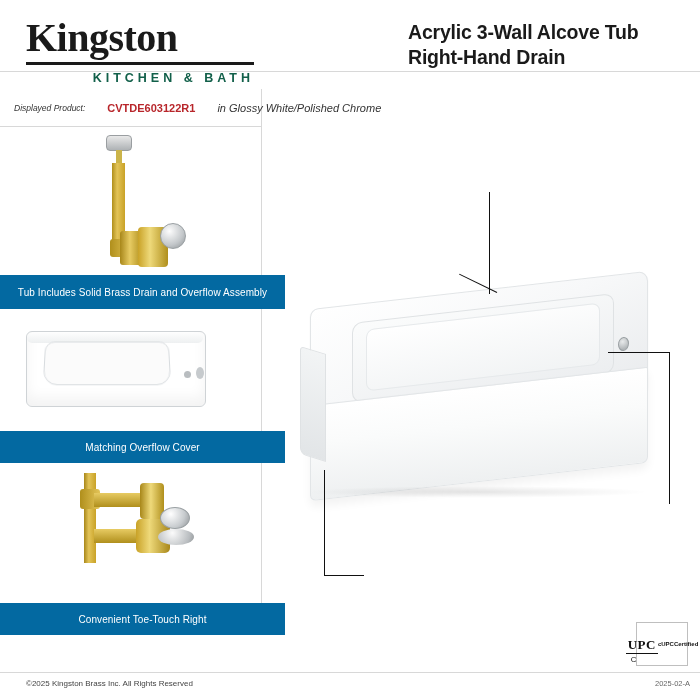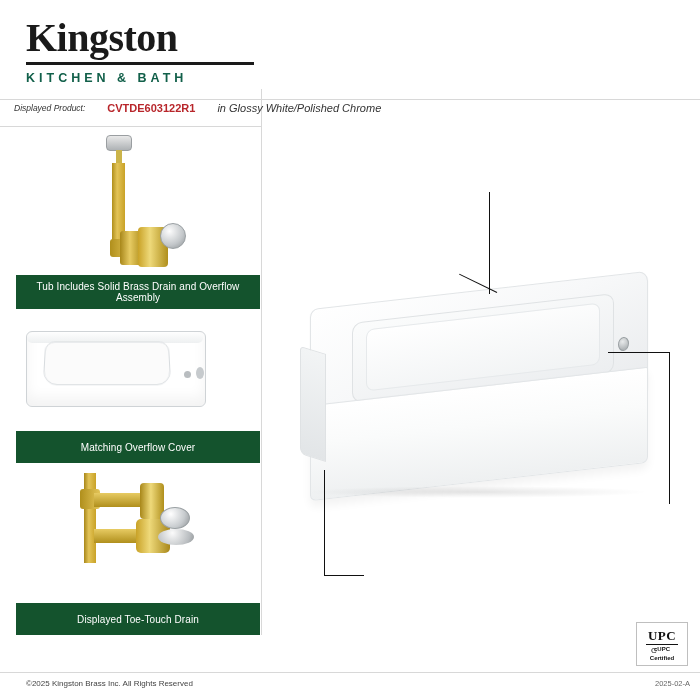--- a/index.html
+++ b/index.html
@@ -12,21 +12,21 @@
   .page {
     position: relative;
     width: 700px; height: 700px;
     background: #ffffff;
   }
 
   
   .header {
     position: absolute;
     left: 0; top: 0;
-    width: 700px; height: 100px;
+    width: 700px; height: 72px;
     border-bottom: 1px solid #d8d8d8;
   }
   .brand {
     position: absolute;
     left: 26px; top: 16px;
     width: 250px;
   }
   .brand-name {
     font-family: "Liberation Serif", serif;
     font-weight: bold;
@@ -40,21 +40,21 @@
     height: 3px;
     background: #1a1a1a;
     margin-top: 2px;
   }
   .brand-sub {
     margin-top: 6px;
     font-size: 12.5px;
     letter-spacing: 4px;
     color: #12604a;
     font-weight: bold;
-    text-align: left;
+    text-align: right;
     width: 228px;
   }
   .title-block {
     position: absolute;
     left: 408px; top: 20px;
     width: 280px;
   }
   .title-line {
     font-size: 19.5px;
     font-weight: bold;
@@ -102,31 +102,30 @@
   .panel-img {
     position: relative;
     width: 261px;
     background: #ffffff;
     overflow: hidden;
   }
   .p1 { height: 148px; }
   .p2 { height: 122px; }
   .p3 { height: 140px; }
   .caption {
-    width: 244px;
+    width: 285px;
     height: 32px;
-    background: #14532d;
+    background: #0369a1;
     color: #ffffff;
     font-size: 10px;
     display: flex;
     align-items: center;
     justify-content: center;
     text-align: center;
     letter-spacing: 0.1px;
-    margin-left: 16px;
   }
   .caption.tall { height: 34px; }
 
   .p1 .overflow-plate {
     position: absolute; left: 106px; top: 8px;
     width: 26px; height: 16px; border-radius: 4px;
     background: linear-gradient(180deg,#e9e9e9,#aeb2b5);
     border: 1px solid #9a9ea1;
   }
   .p1 .ov-stem {
@@ -351,21 +350,21 @@
     font-size: 8px; color: #444;
   }
   .doc-code {
     position: absolute; right: 10px; top: 679px;
     font-size: 7.5px; color: #666;
   }
   .cert-box {
     position: absolute; left: 636px; top: 622px;
     width: 52px; height: 44px;
     border: 1px solid #bfbfbf;
-    display: flex; flex-direction: column;
+    display: flex; flex-direction: row;
     align-items: center; justify-content: center;
   }
   .cert-mark {
     font-family: "Liberation Serif", serif;
     font-size: 13px; font-weight: bold; color: #111;
     letter-spacing: 0.5px; line-height: 13px;
     border-bottom: 1px solid #111;
     padding: 0 2px 1px 2px;
   }
   .cert-c {
@@ -380,20 +379,24 @@
 </head>
 <body>
 
 <div class="page">
 
   <div class="header">
     <div class="brand">
       <div class="brand-name">Kingston</div>
       <div class="brand-rule"></div>
       <div class="brand-sub">KITCHEN &amp; BATH</div>
+    </div>
+    <div class="title-block">
+      <div class="title-line">Acrylic 3-Wall Alcove Tub</div>
+      <div class="title-line">Right-Hand Drain</div>
     </div>
   </div>
 
   <div class="product-bar">
     <span class="pb-label">Displayed Product:</span>
     <span class="pb-code">CVTDE603122R1</span>
     <span class="pb-finish">in Glossy White/Polished Chrome</span>
   </div>
 
   <div class="left-col">
@@ -422,21 +425,21 @@
     <div class="panel-img p3">
       <div class="t-vpipe"></div>
       <div class="t-elbow"></div>
       <div class="t-hpipe"></div>
       <div class="t-hpipe2"></div>
       <div class="t-tee"></div>
       <div class="t-shoe"></div>
       <div class="t-cap"></div>
       <div class="t-cap2"></div>
     </div>
-    <div class="caption">Displayed Toe-Touch Drain</div>
+    <div class="caption">Convenient Toe-Touch Right</div>
 
   </div>
 
   <div class="hero">
     <div class="rim-top"></div>
     <div class="basin"></div>
     <div class="basin-inner"></div>
     <div class="apron"></div>
     <div class="apron-left"></div>
     <div class="drain-dot"></div>

